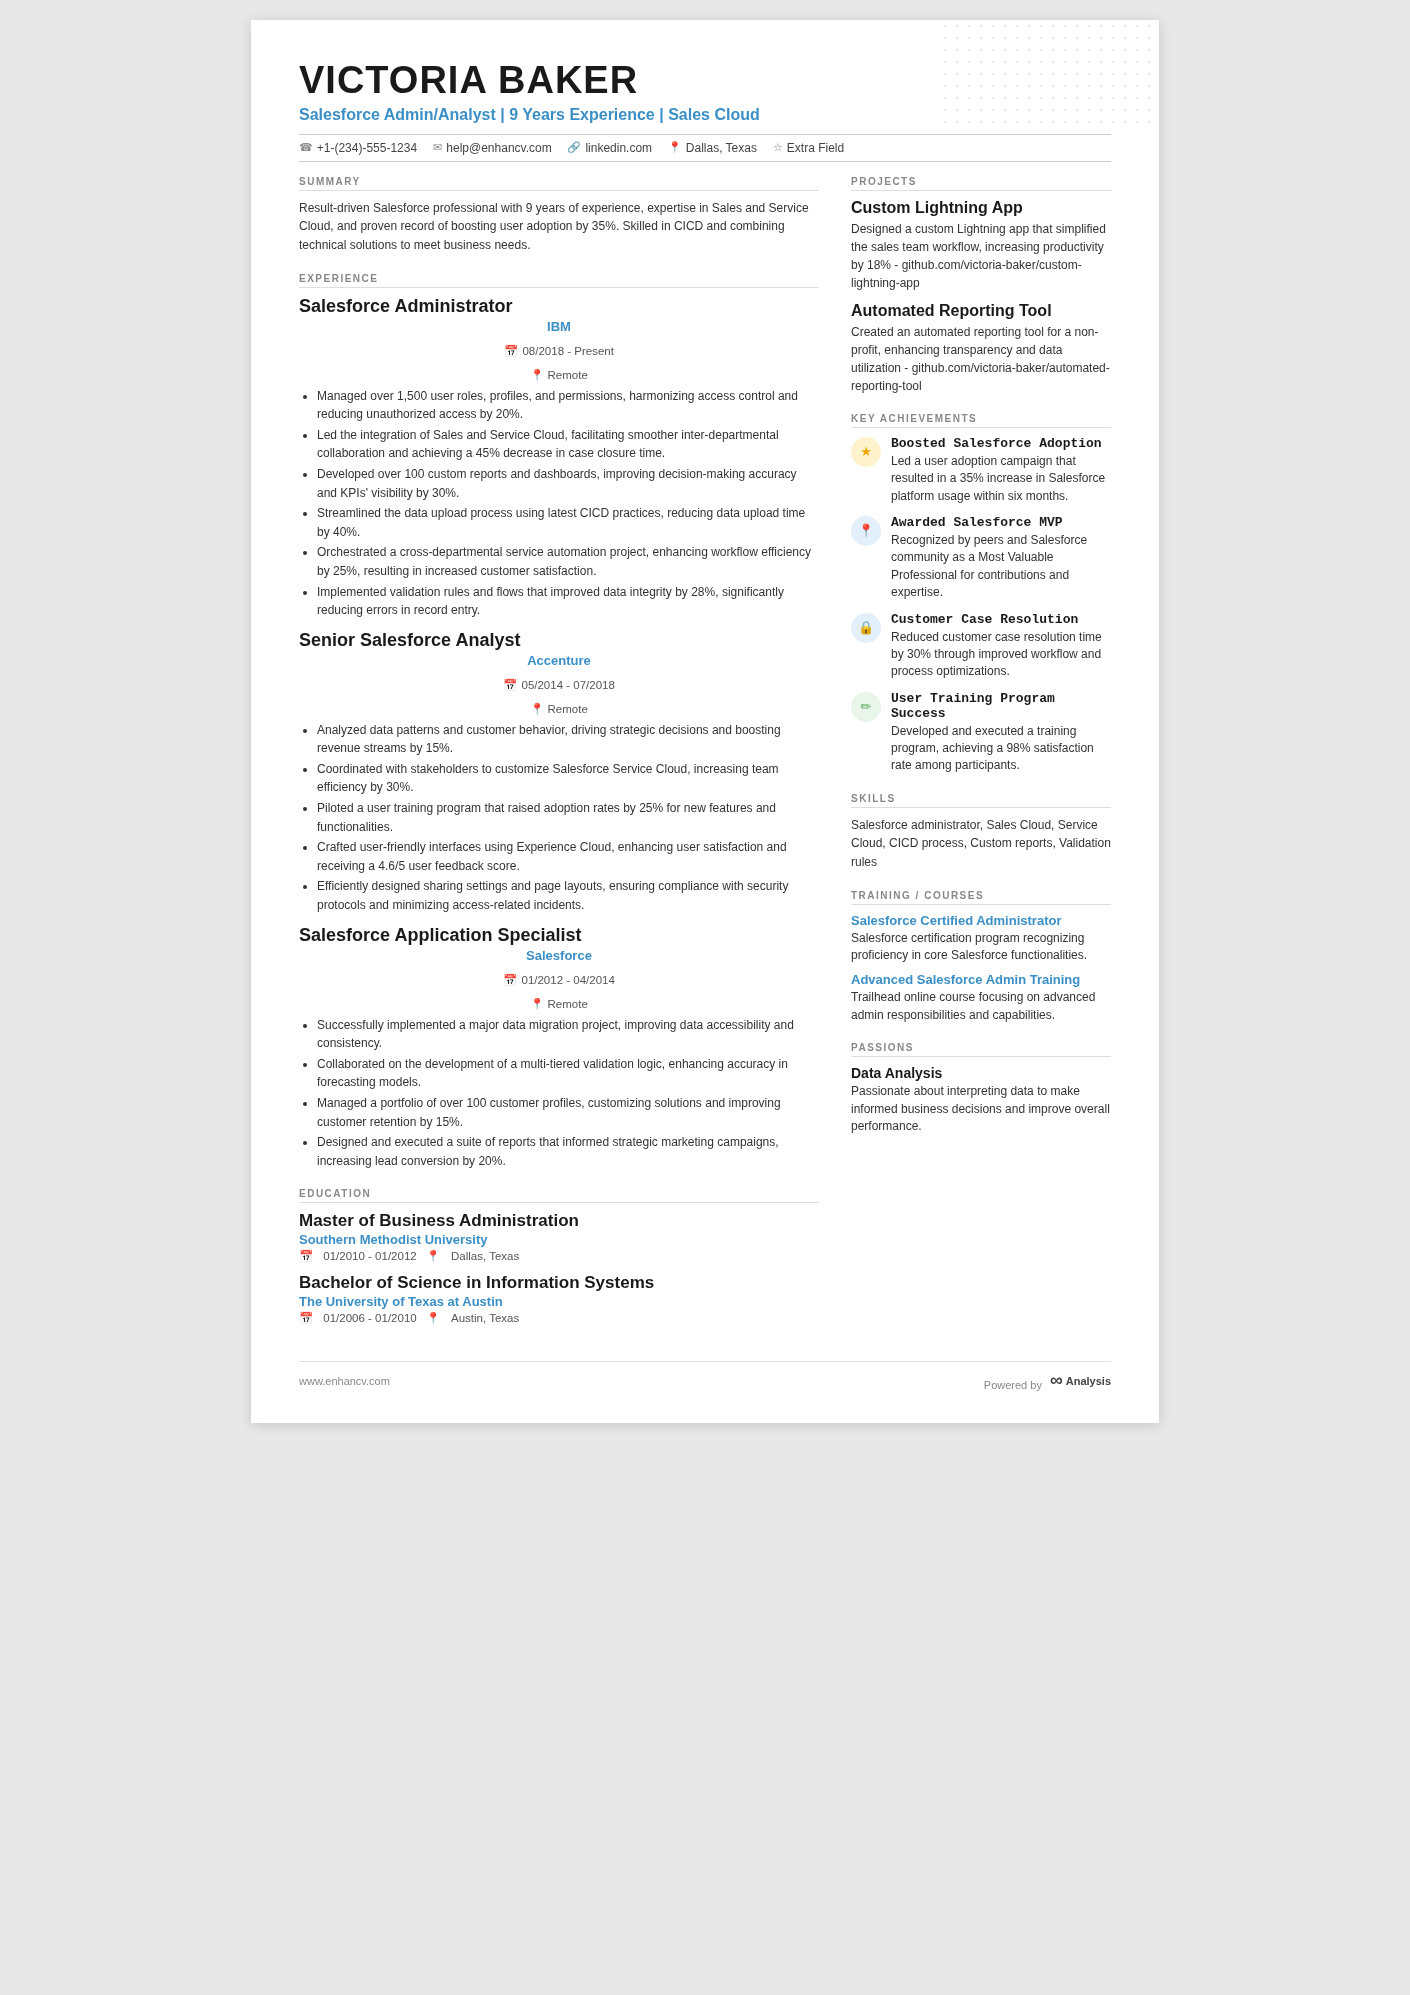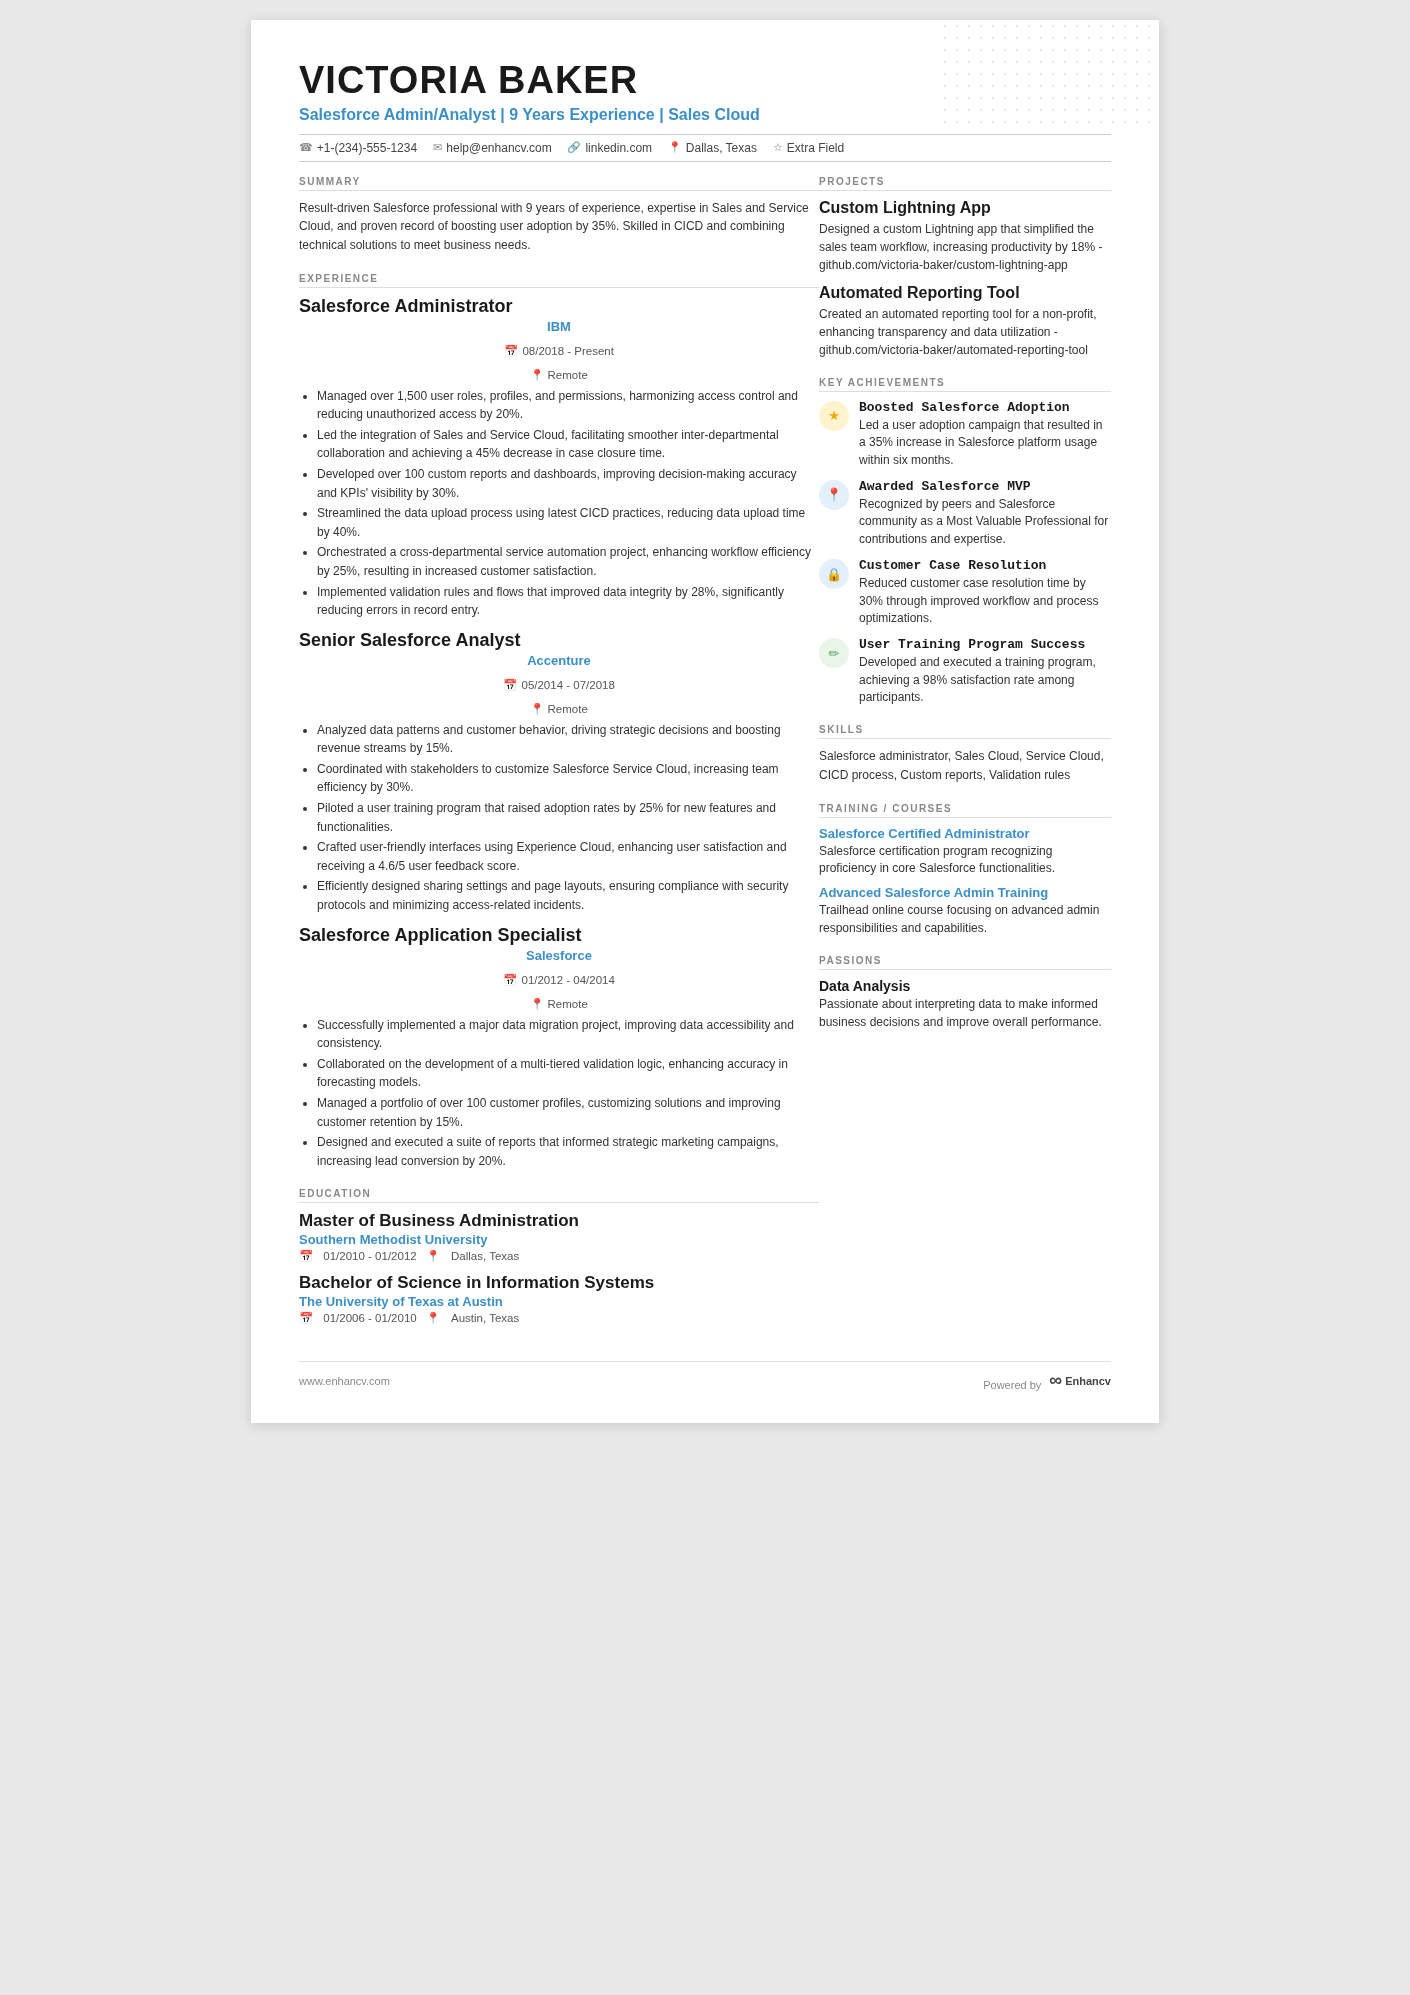--- a/index.html
+++ b/index.html
@@ -64,20 +64,21 @@
       gap: 4px;
     }
     .contact-icon {
       font-size: 11px;
       color: #888;
     }
 
     
     .two-col {
       display: flex;
+      gap: 32px;
       margin-top: 14px;
     }
     .left-col { flex: 0 0 520px; }
     .right-col { flex: 1; }
 
     
     .section { margin-bottom: 18px; }
     .section-title {
       font-size: 10px;
       font-weight: 700;
@@ -487,17 +488,17 @@
 
     </div>
   </div>
 
   <div class="footer">
     <span>www.enhancv.com</span>
     <div class="footer-brand">
       <span>Powered by</span>
       <div class="enhancv-logo">
         <span class="infinity">∞</span>
-        <span>Enhancv</span>
+        <span>Analysis</span>
       </div>
     </div>
   </div>
 </div>
 
 </body></html>

